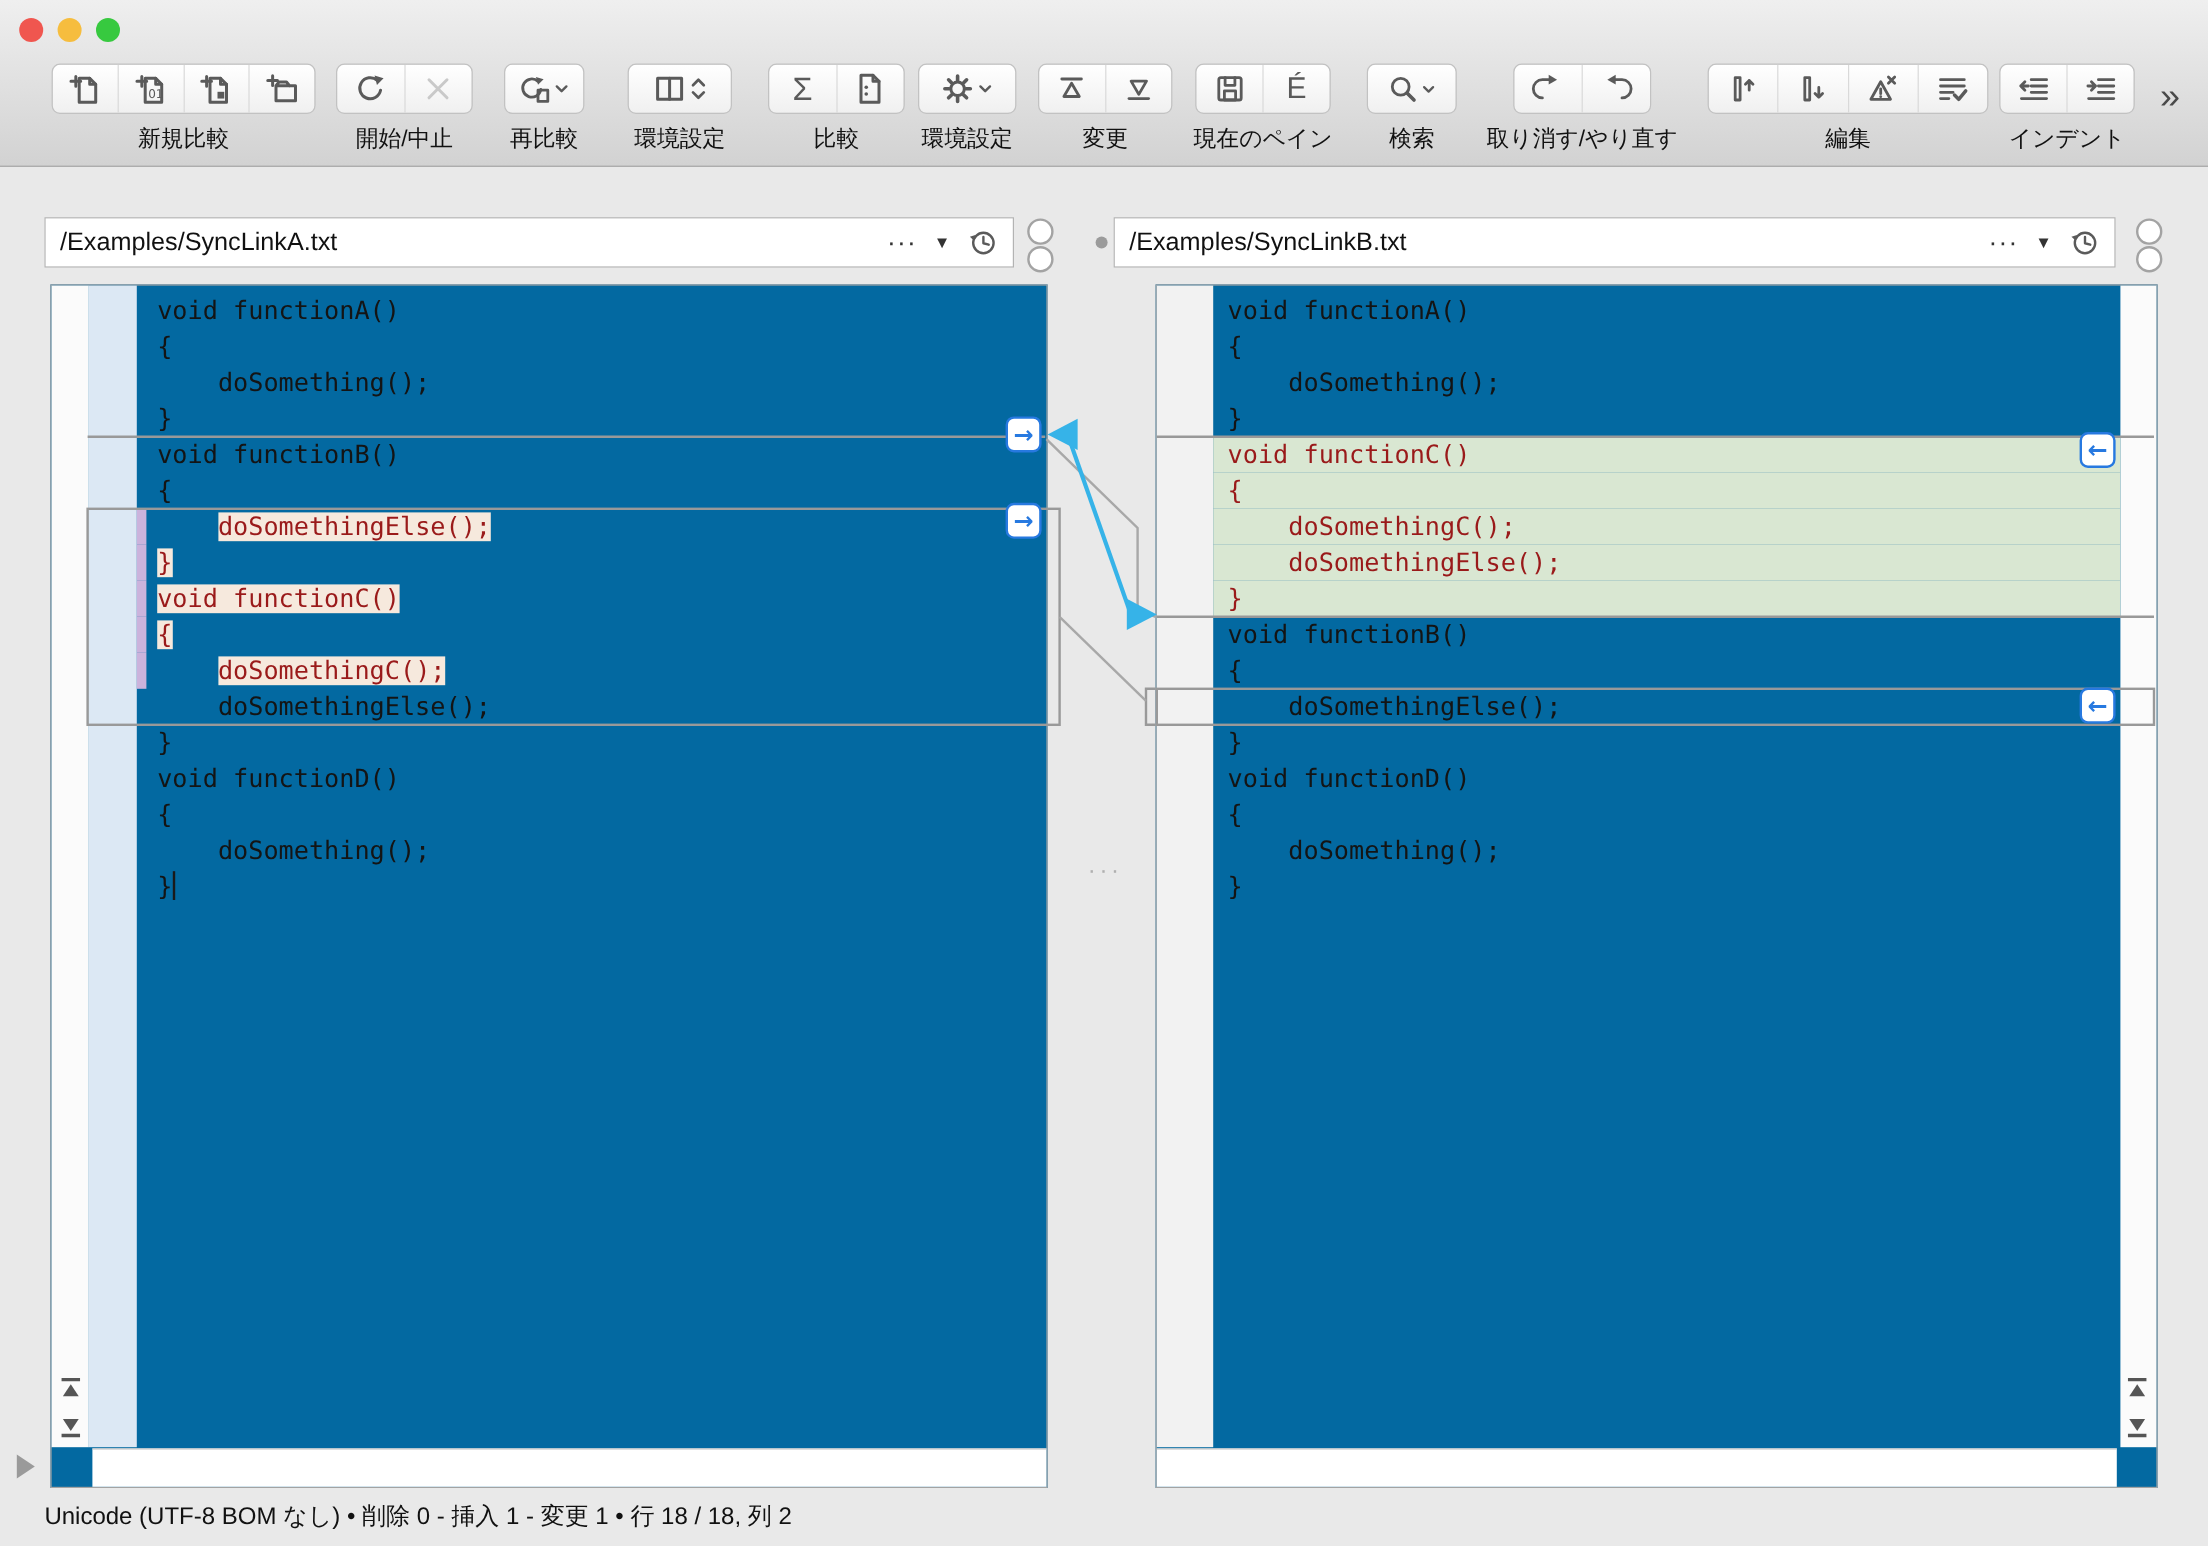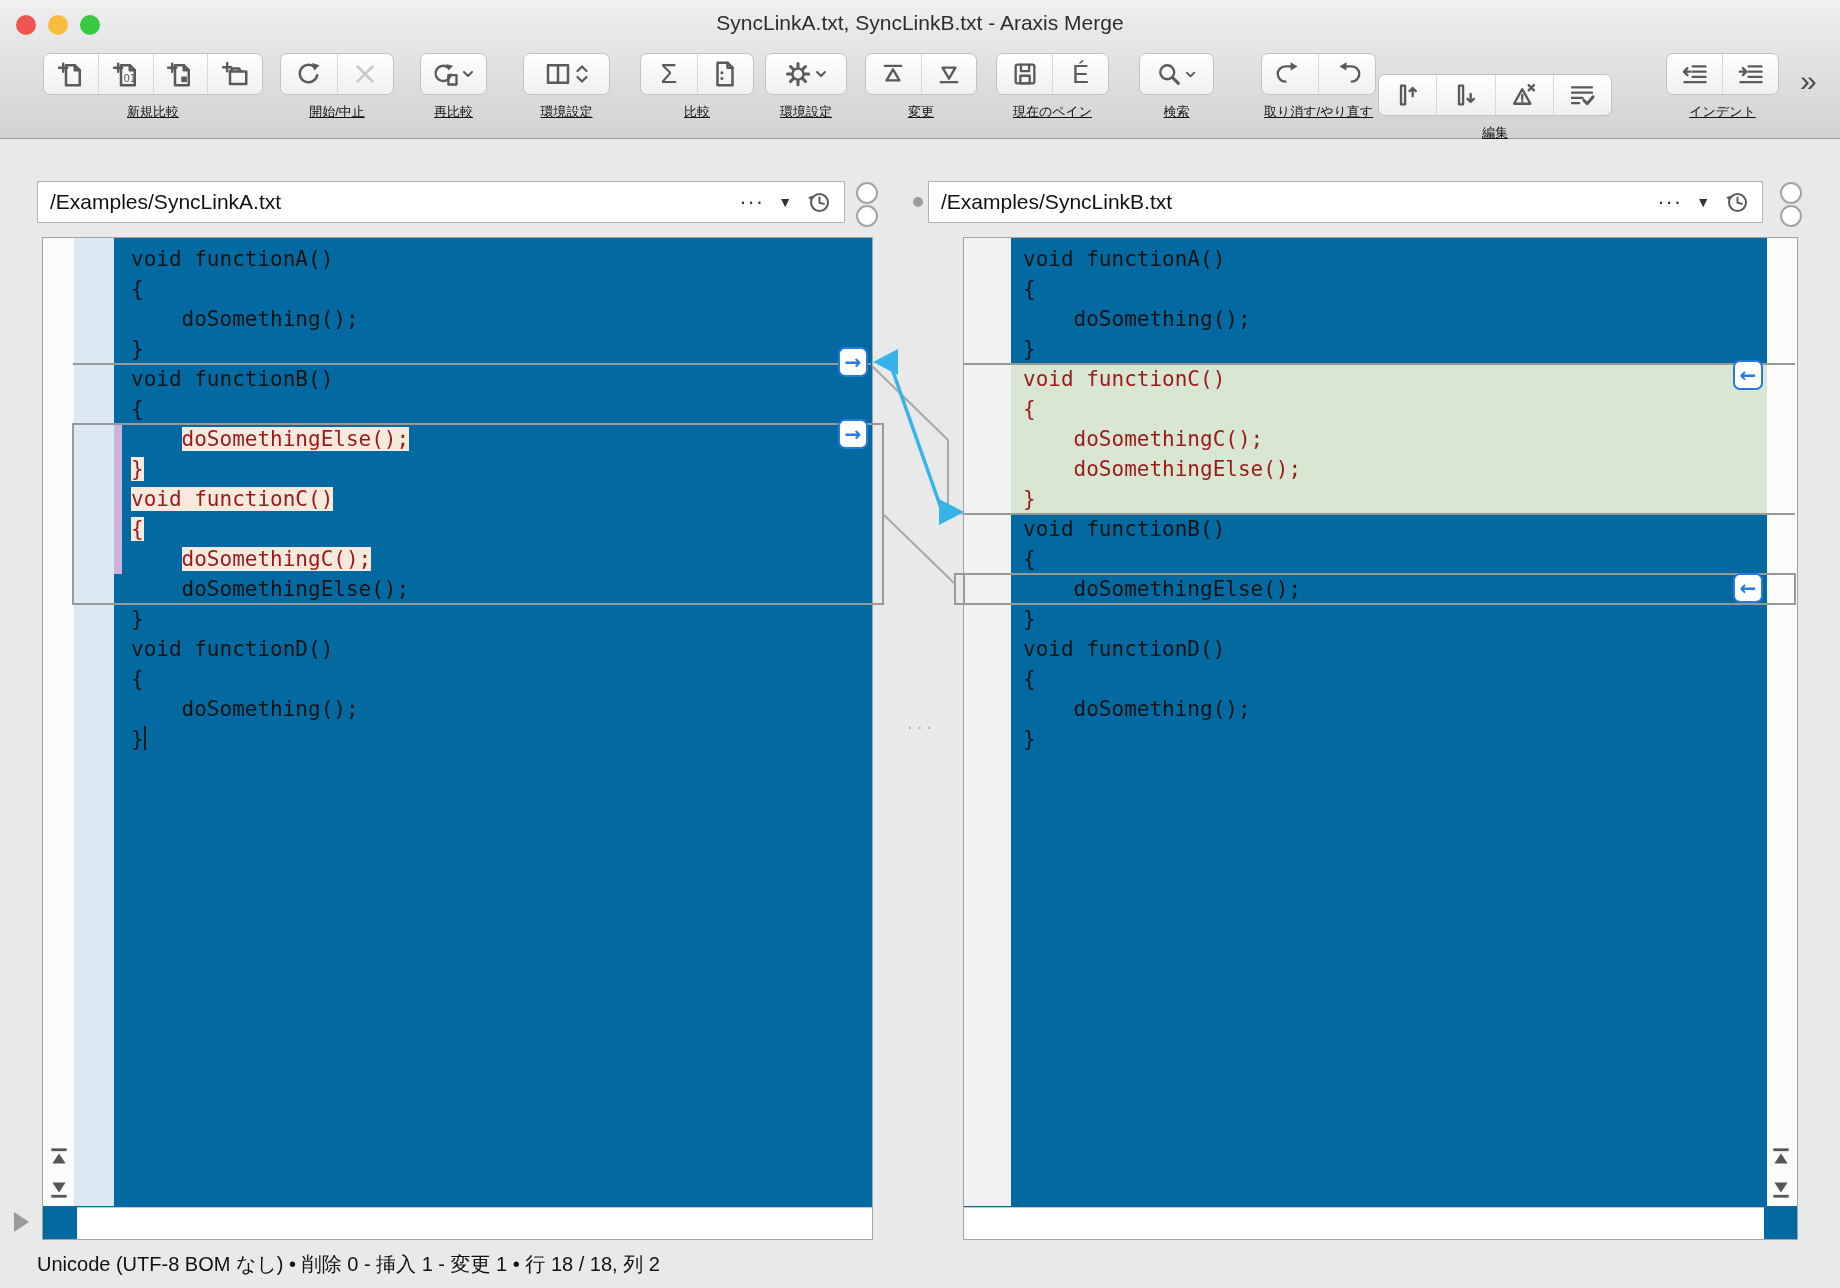--- a/index.html
+++ b/index.html
@@ -11,21 +11,21 @@
   .titlebar{position:absolute;left:0;top:0;width:100%;height:46px;}
   .tl{position:absolute;top:15px;width:20px;height:20px;border-radius:50%;}
   .title{position:absolute;left:0;right:0;top:11px;text-align:center;font-size:21px;color:#2e2e2e;font-weight:500;}
   .toolbar{position:absolute;left:0;top:46px;width:100%;height:92px;}
   .tb-group{position:absolute;top:7px;height:80px;text-align:right;}
   .tb-buttons{display:flex;height:42px;border:1px solid #c2c2c2;border-radius:7px;
               background:linear-gradient(#ffffff,#f0f0f0);overflow:hidden;box-sizing:border-box;}
   .tb-btn{flex:1;display:flex;align-items:center;justify-content:center;border-left:1px solid #d9d9d9;cursor:default;}
   .tb-btn:first-child{border-left:none;}
   .tb-label{position:absolute;top:50px;left:50%;transform:translateX(-50%);white-space:nowrap;
-            font-size:13px;color:#111;text-decoration:underline;}
+            font-size:19px;color:#111;}
   .icon{stroke:#5a5a5a;fill:none;stroke-width:2;stroke-linecap:round;stroke-linejoin:round;}
   .icon .f{fill:#5a5a5a;stroke:none;}
   .icon text{fill:#5a5a5a;stroke:none;font-family:"DejaVu Sans",sans-serif;}
   .glyph{font-size:27px;color:#5a5a5a;}
   .overflow{position:absolute;left:1800px;top:18px;font-size:30px;color:#4a4a4a;}
   
   .pathbar{position:absolute;top:181px;height:42px;background:#fff;border:1.5px solid #b3b3b3;
            box-sizing:border-box;display:flex;align-items:center;padding:0 12px;font-size:21px;color:#111;z-index:20;}
   .pathbar .spacer{flex:1;}
   .pathbar .dots{font-size:22px;color:#333;letter-spacing:1px;margin-right:14px;}
@@ -70,21 +70,20 @@
              padding-left:37px;font-size:20px;color:#111;box-sizing:border-box;}
 </style>
 </head>
 <body>
 
 <div class="header">
   <div class="titlebar">
     <span class="tl" style="left:16px;background:#f0564f;"></span>
     <span class="tl" style="left:48px;background:#f6bd3e;"></span>
     <span class="tl" style="left:80px;background:#37c93f;"></span>
-    <div class="title">SyncLinkA.txt, SyncLinkB.txt - Araxis Merge</div>
   </div>
   <div class="toolbar">
 
     <div class="tb-group" style="left:43px;width:220px;">
       <div class="tb-buttons">
         <div class="tb-btn">
           <svg class="icon" width="30" height="30" viewBox="0 0 24 24">
             <path d="M8 5h7l4 4v12H8z"></path>
               <path d="M15 5v4h4"></path>
               <path d="M2.5 7H9M5.75 3.75v6.5"></path>
@@ -256,21 +255,21 @@
         <div class="tb-btn">
           <svg class="icon" width="28" height="28" viewBox="0 0 24 24">
             <path d="M16 18.5a6.5 6.5 0 1 0 0-13h-6"></path>
               <path class="f" d="M11.5 2L5.5 5.5 11.5 9z"></path>
             </svg>
         </div>
       </div>
       <div class="tb-label">取り消す/やり直す</div>
     </div>
 
-    <div class="tb-group" style="left:1378px;width:234px;margin-top:21px;">
+    <div class="tb-group" style="left:1423px;width:234px;">
       <div class="tb-buttons">
         <div class="tb-btn">
           <svg class="icon" width="28" height="28" viewBox="0 0 24 24">
             <rect x="6" y="4" width="3.5" height="16"></rect>
               <path d="M16 13V6M16 6l-2.7 2.7M16 6l2.7 2.7"></path>
             </svg>
         </div>
         <div class="tb-btn">
           <svg class="icon" width="28" height="28" viewBox="0 0 24 24">
             <rect x="6" y="4" width="3.5" height="16"></rect>

